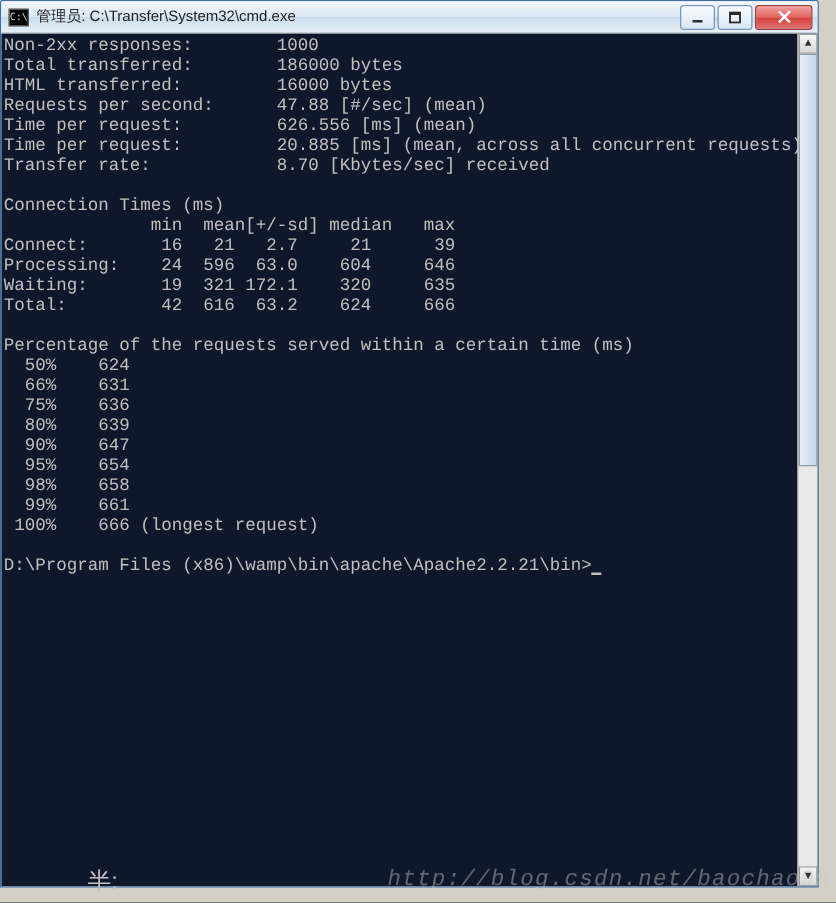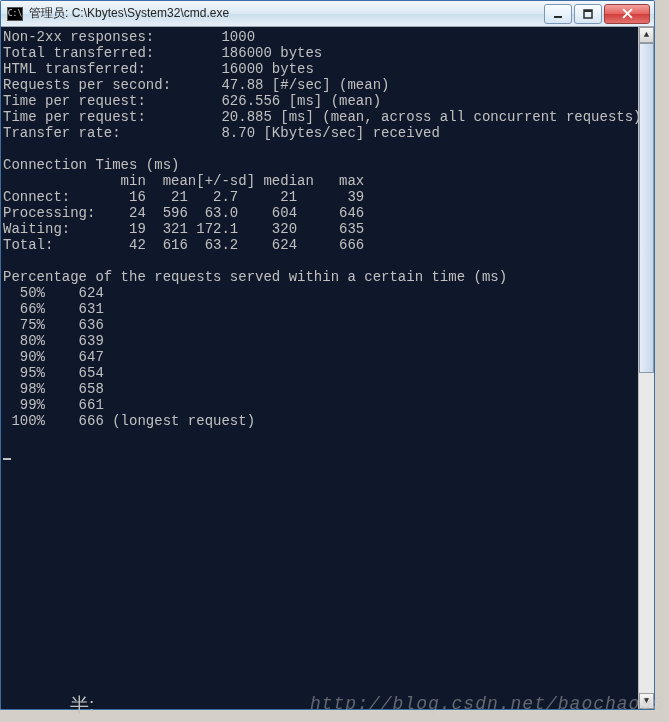--- a/index.html
+++ b/index.html
@@ -162,21 +162,21 @@
     pointer-events: none;
   }
 </style>
 </head>
 <body>
 
 <div class="window">
   <div class="titlebar">
     <div class="title-left">
       <span class="cmd-icon">C:\</span>
-      <span class="title-text">管理员: C:\Kbytes\System32\cmd.exe</span>
+      <span class="title-text">管理员: C:\Transfer\System32\cmd.exe</span>
     </div>
     <div class="window-controls">
       <div class="win-btn minimize-btn">
         <svg viewBox="0 0 10 10">
             <line x1="1" y1="8" x2="9" y2="8" stroke="#2b2b2b" stroke-width="2"></line>
           </svg>
       </div>
       <div class="win-btn maximize-btn">
         <svg viewBox="0 0 10 10">
             <rect x="1" y="1" width="8" height="8" fill="none" stroke="#2b2b2b" stroke-width="1.5"></rect>
@@ -212,21 +212,21 @@
   50%    624
   66%    631
   75%    636
   80%    639
   90%    647
   95%    654
   98%    658
   99%    661
  100%    666 (longest request)
 
-<span class="cursor-block"></span></div>
+<span>D:\Program Files (x86)\wamp\bin\apache\Apache2.2.21\bin&gt;</span><span class="cursor-block"></span></div>
     <div class="scrollbar">
       <div class="sb-btn">▲</div>
       <div class="sb-track">
         <div class="sb-thumb"></div>
       </div>
       <div class="sb-btn">▼</div>
     </div>
   </div>
 </div>
 

